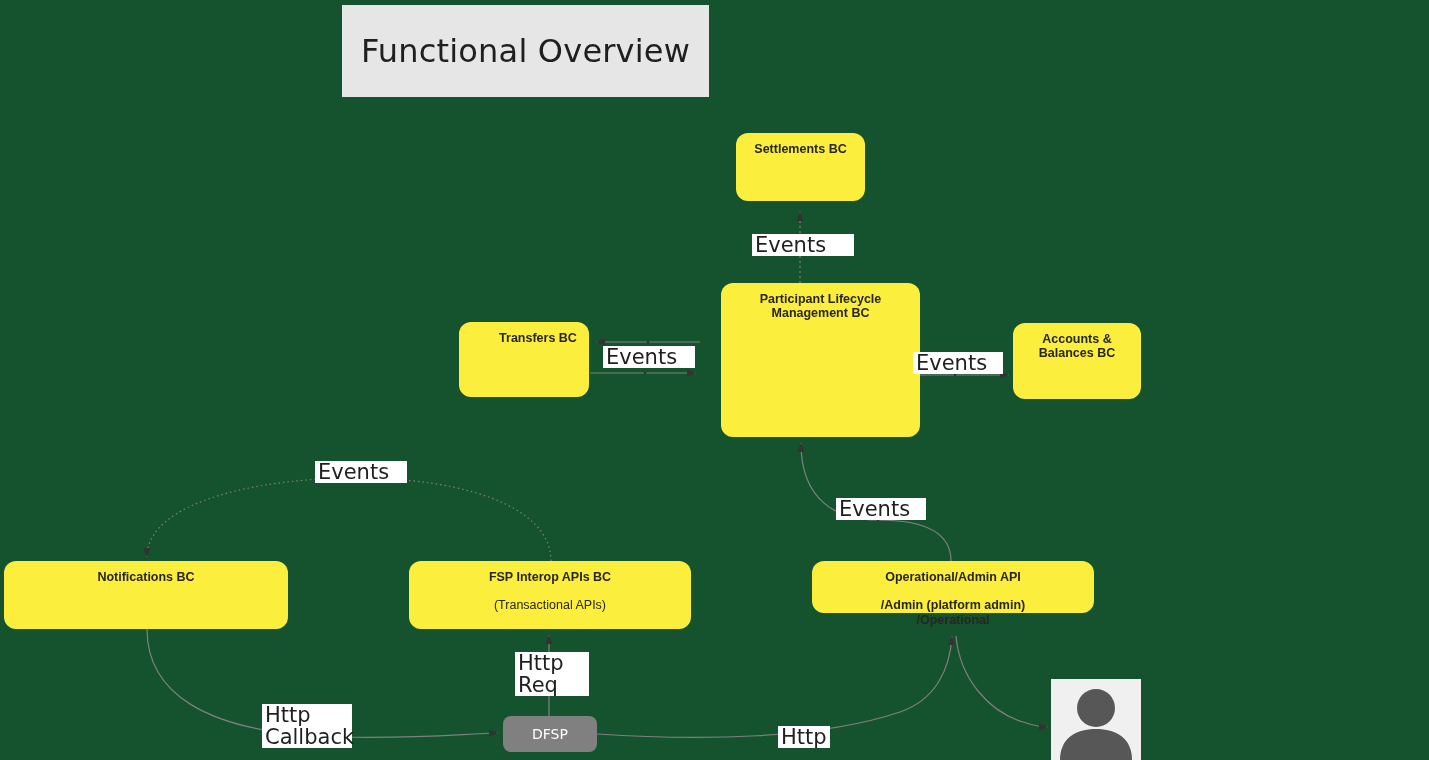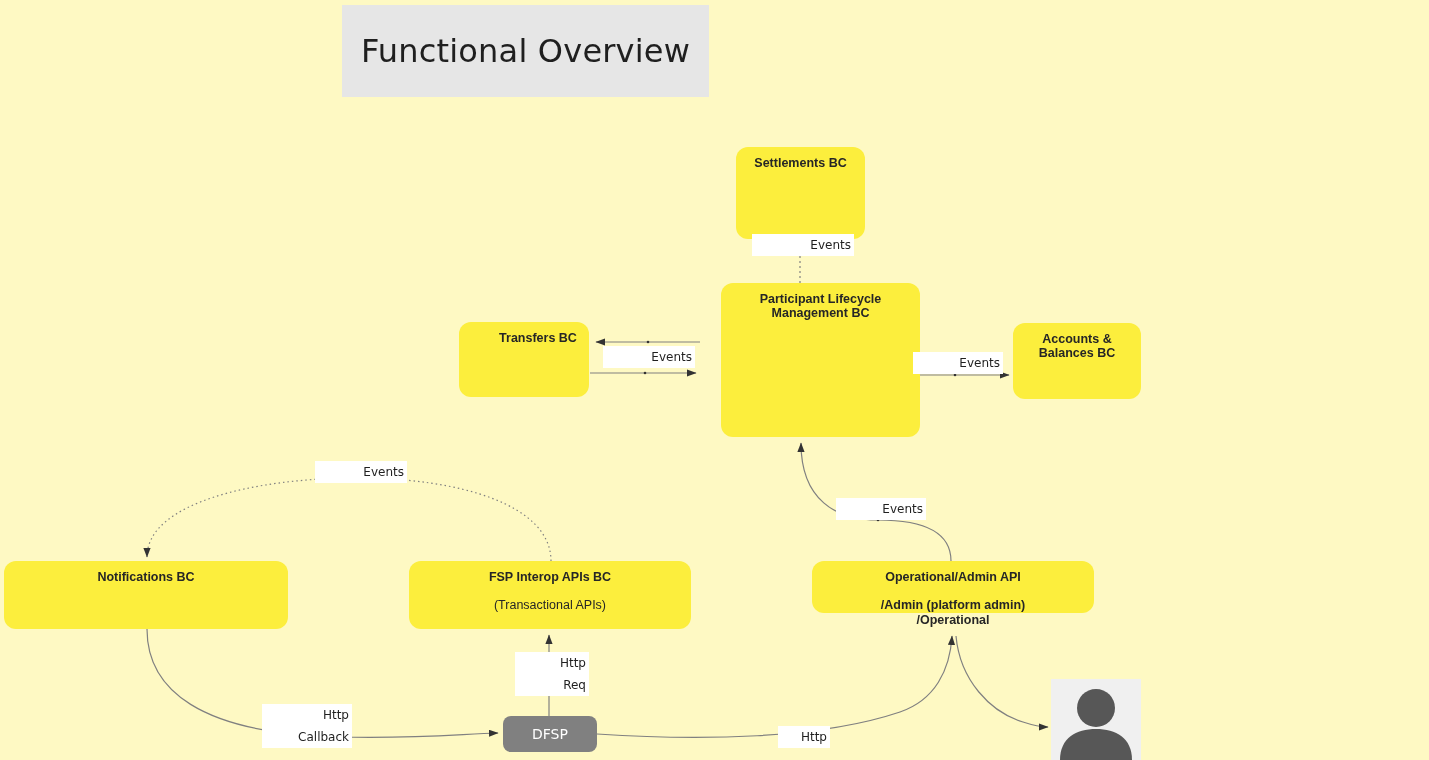--- a/index.html
+++ b/index.html
@@ -8,21 +8,21 @@
     background: #ffffff;
   }
   body {
     font-family: "Liberation Sans", sans-serif;
   }
   #canvas {
     position: relative;
     width: 1429px;
     height: 760px;
     overflow: hidden;
-    background: #fef9c3;
+    background: #14532d;
   }
   #edges {
     position: absolute;
     left: 0;
     top: 0;
     width: 1429px;
     height: 760px;
     pointer-events: none;
   }
   .title-box {
@@ -91,24 +91,24 @@
   .actor {
     position: absolute;
     background: #f0f0f0;
     display: flex;
     align-items: flex-end;
     justify-content: center;
   }
   .edge-label {
     position: absolute;
     font-family: "DejaVu Sans", sans-serif;
-    font-size: 12px;
+    font-size: 21px;
     color: #1f1f1f;
     background: #ffffff;
-    text-align: right;
+    text-align: left;
     line-height: 22px;
     white-space: pre-line;
     padding: 0 3px;
   }
 </style>
 </head>
 <body>
 
 <div id="canvas">
 
@@ -166,21 +166,21 @@
 
     <g>
       <path d="M956,636 C960,680 990,712 1023,722 C1035,726 1042,727 1048,727" stroke="#808080" stroke-width="1.2" fill="none" marker-end="url(#arrow)"></path>
     </g>
   </svg>
 
   <div class="title-box">
     <span class="title-text">Functional Overview</span>
   </div>
 
-  <div class="node" style="left:736px; top:147px; width:129px; height:92px;">
+  <div class="node" style="left:736px; top:133px; width:129px; height:68px;">
     <span class="n-title">Settlements BC</span>
   </div>
 
   <div class="node" style="left:701px; top:283px; width:199px; height:154px;margin-left:20px;">
     <span class="n-title">Participant Lifecycle
 Management BC</span>
   </div>
 
   <div class="node" style="left:459px; top:322px; width:130px; height:75px;padding-left:28px;">
     <span class="n-title">Transfers BC</span>

